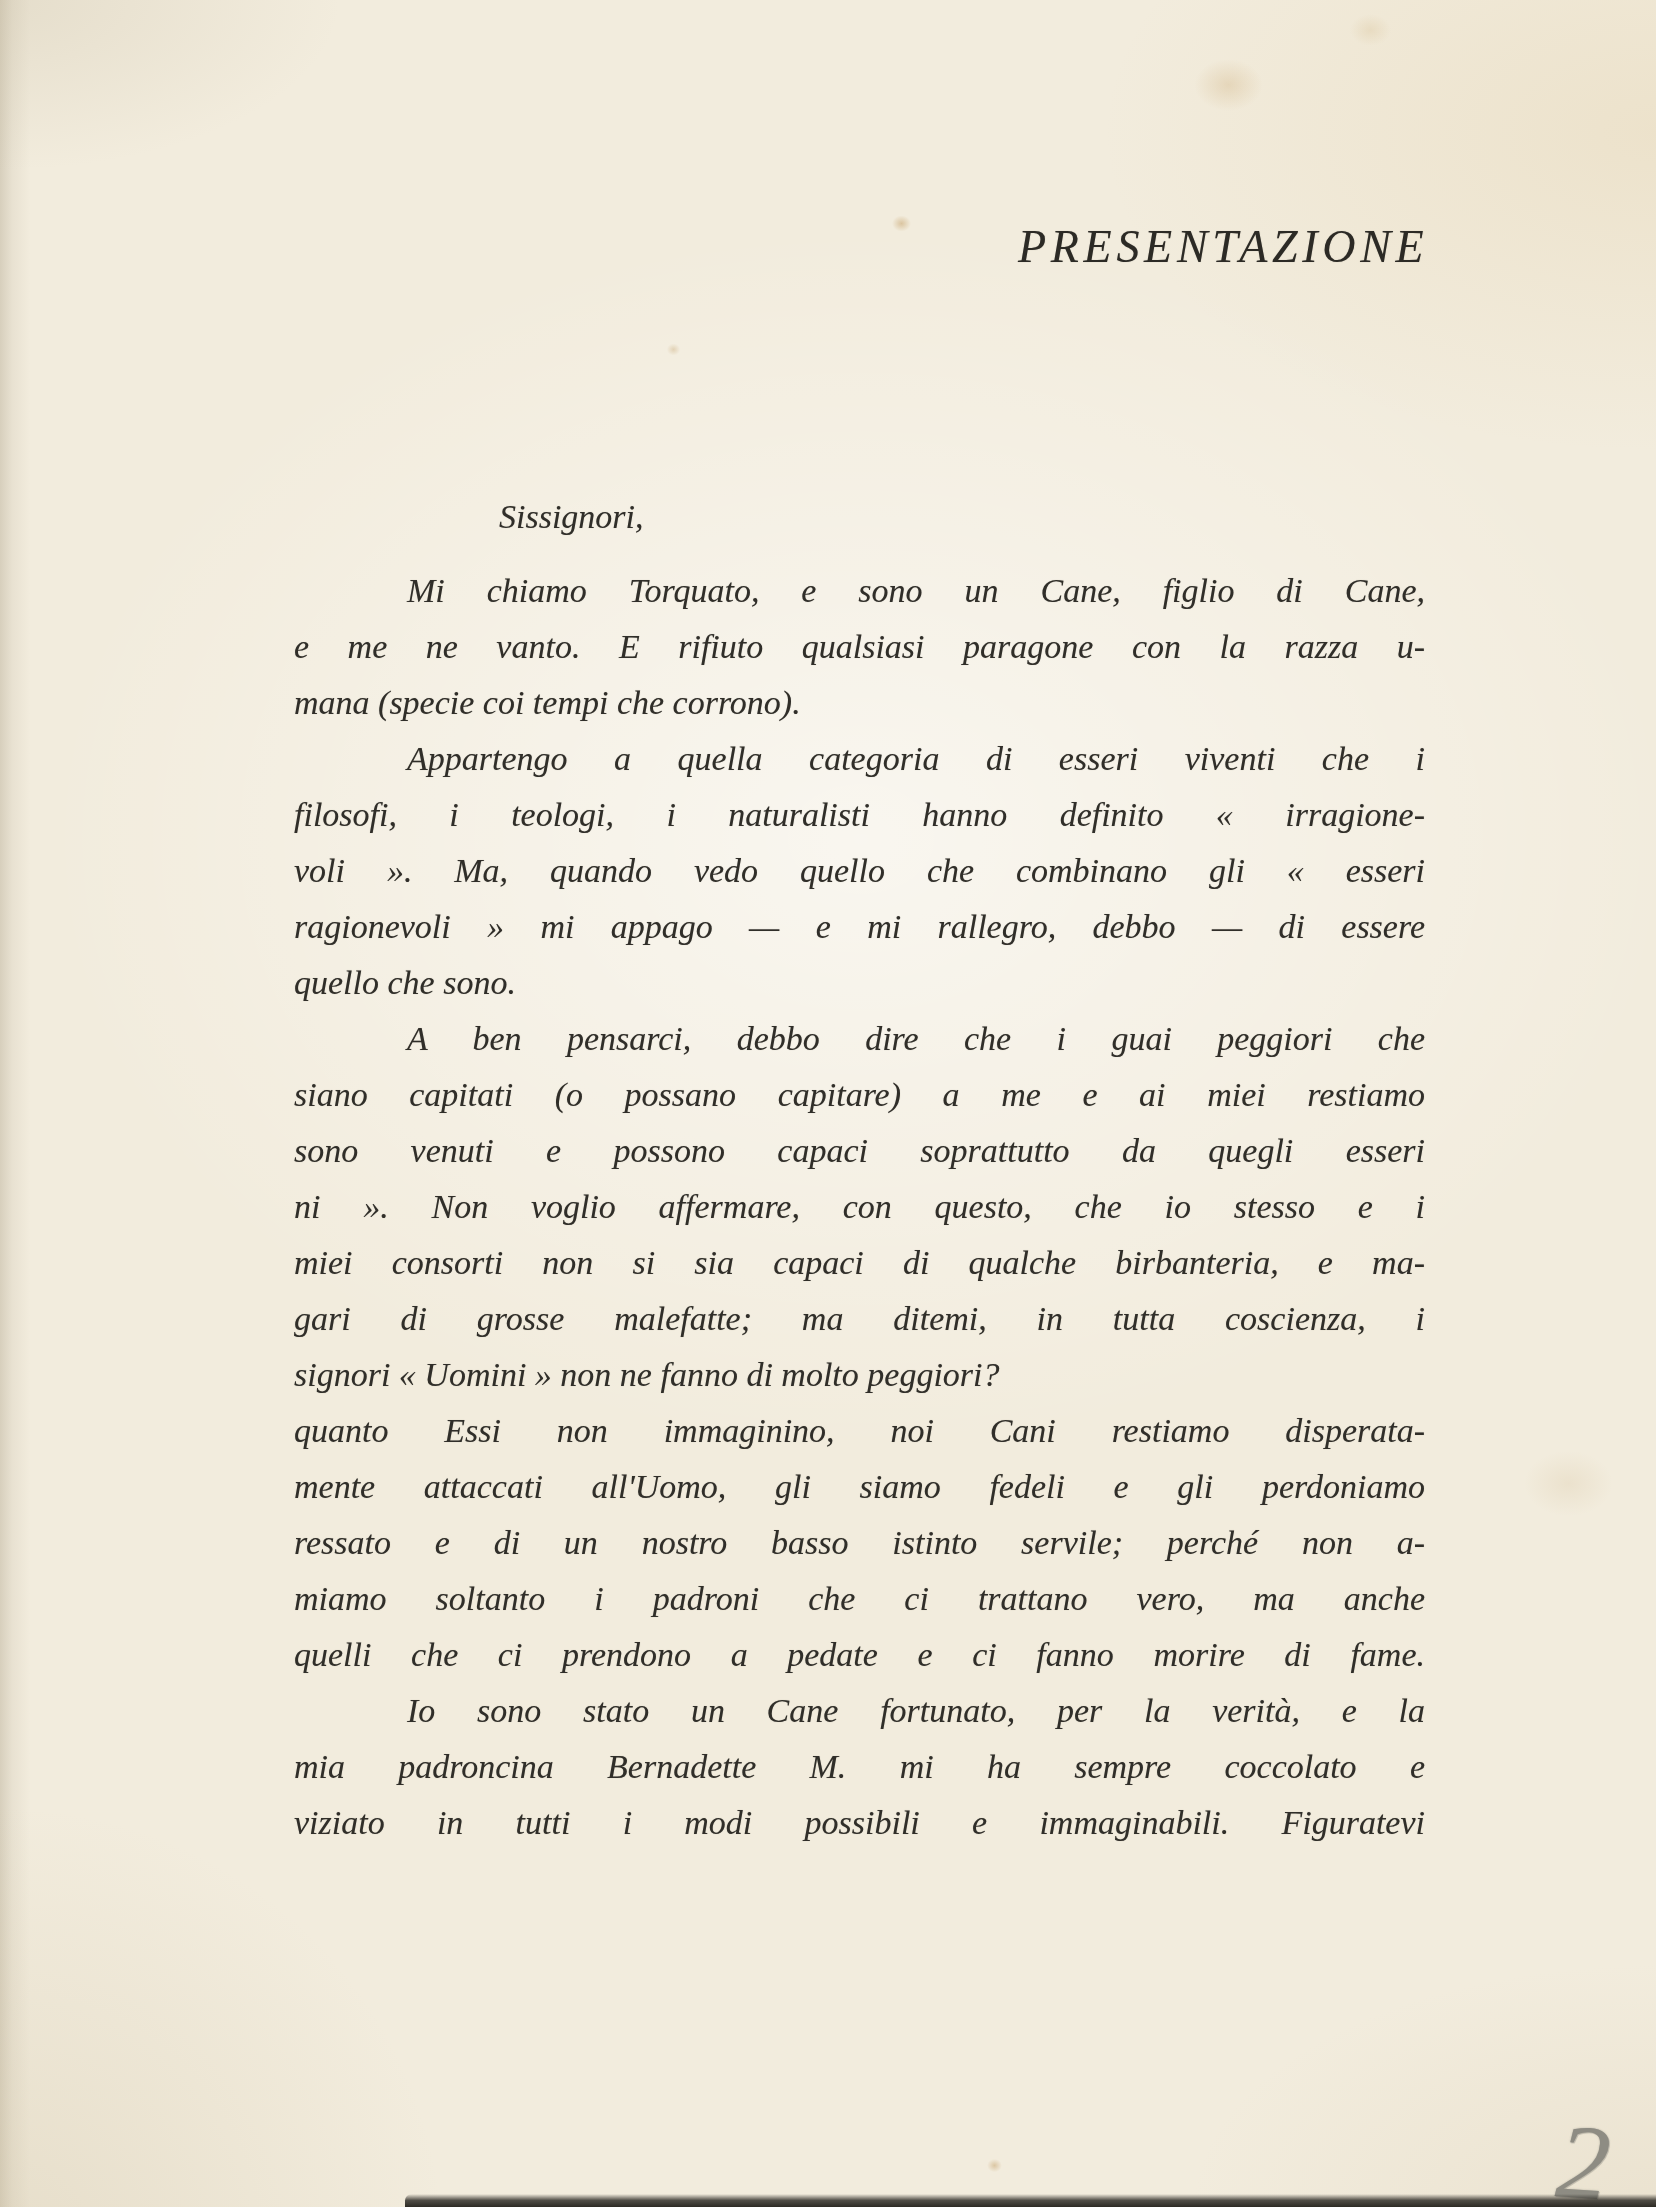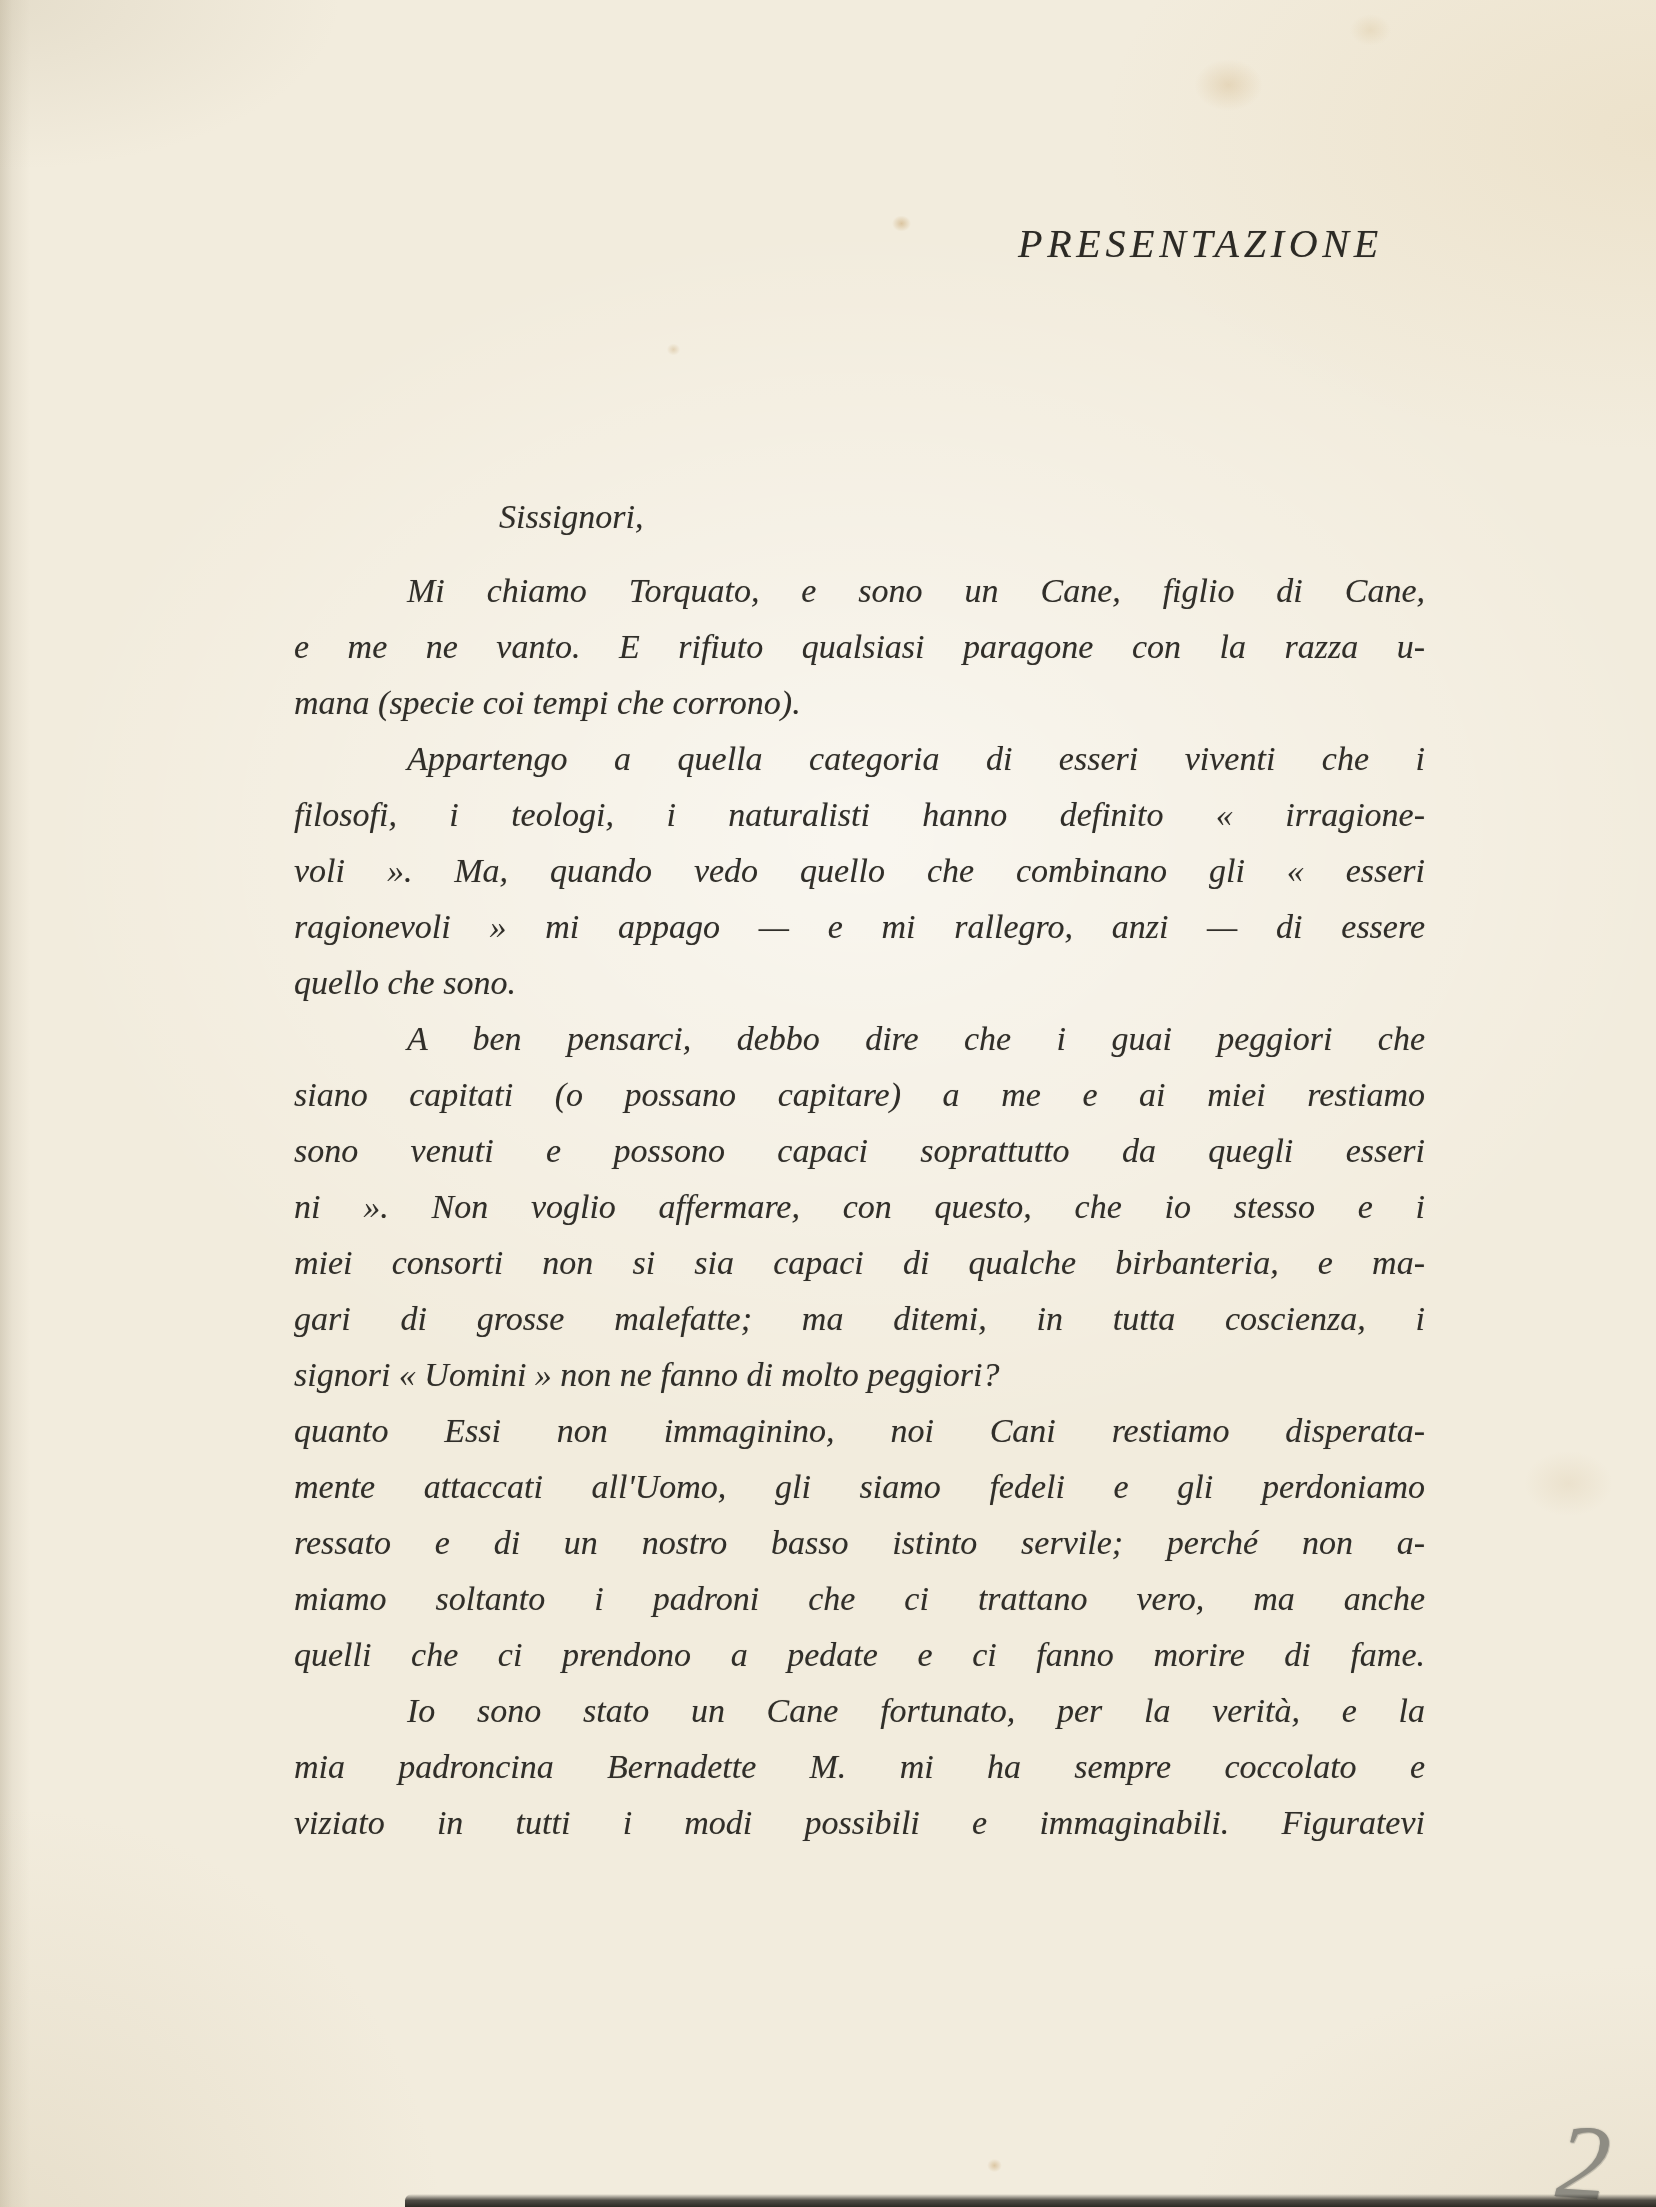--- a/index.html
+++ b/index.html
@@ -18,21 +18,21 @@
   .stain{position:absolute;border-radius:50%;pointer-events:none;}
   .s1{left:1181px;top:49px;width:95px;height:72px;background:radial-gradient(closest-side,rgba(196,158,98,0.26),transparent 72%);}
   .s2{left:888px;top:212px;width:26.5px;height:23px;background:radial-gradient(closest-side,rgba(186,142,76,0.42),transparent 70%);}
   .s3{left:664px;top:341px;width:19px;height:17px;background:radial-gradient(closest-side,rgba(190,152,92,0.32),transparent 70%);}
   .s4{left:1507px;top:1438px;width:123px;height:91px;background:radial-gradient(closest-side,rgba(198,170,120,0.16),transparent 72%);}
   .s5{left:984px;top:2156px;width:21px;height:19px;background:radial-gradient(closest-side,rgba(182,138,70,0.38),transparent 70%);}
   .s6{left:1342px;top:7.6px;width:57px;height:44px;background:radial-gradient(closest-side,rgba(200,168,110,0.20),transparent 72%);}
 
   .title{
     position:absolute;left:1018px;top:220px;margin:0;
-    font-size:40px;font-weight:400;font-style:italic;letter-spacing:4.7px;
+    font-size:46px;font-weight:400;font-style:italic;letter-spacing:4.7px;
     color:#2c2a25;white-space:nowrap;
     text-shadow:0 0 0.9px rgba(44,42,37,0.35);
   }
   .body-text{
     position:absolute;left:294px;top:489px;width:1131px;
     font-size:34px;font-style:italic;color:#302e29;
     text-shadow:0 0 0.9px rgba(48,46,41,0.30);
   }
   .bline{height:56px;line-height:56px;}
   .bline.j{text-align:justify;text-align-last:justify;}
@@ -68,21 +68,21 @@
 
   <div class="body-text">
     <div class="bline salutation">Sissignori,</div>
     <div class="pgap"></div>
     <div class="bline j ip">Mi chiamo Torquato, e sono un Cane, figlio di Cane,</div>
     <div class="bline j">e me ne vanto. E rifiuto qualsiasi paragone con la razza u-</div>
     <div class="bline">mana (specie coi tempi che corrono).</div>
     <div class="bline j ip">Appartengo a quella categoria di esseri viventi che i</div>
     <div class="bline j">filosofi, i teologi, i naturalisti hanno definito « irragione-</div>
     <div class="bline j">voli ». Ma, quando vedo quello che combinano gli « esseri</div>
-    <div class="bline j">ragionevoli » mi appago — e mi rallegro, anzi — di essere</div>
+    <div class="bline j">ragionevoli » mi appago — e mi rallegro, debbo — di essere</div>
     <div class="bline">quello che sono.</div>
     <div class="bline j ip">A ben pensarci, debbo dire che i guai peggiori che</div>
     <div class="bline j">siano capitati (o possano capitare) a me e ai miei restiamo</div>
     <div class="bline j">sono venuti e possono capaci soprattutto da quegli esseri</div>
     <div class="bline j">ni ». Non voglio affermare, con questo, che io stesso e i</div>
     <div class="bline j">miei consorti non si sia capaci di qualche birbanteria, e ma-</div>
     <div class="bline j">gari di grosse malefatte; ma ditemi, in tutta coscienza, i</div>
     <div class="bline">signori « Uomini » non ne fanno di molto peggiori?</div>
     <div class="bline j">quanto Essi non immaginino, noi Cani restiamo disperata-</div>
     <div class="bline j">mente attaccati all'Uomo, gli siamo fedeli e gli perdoniamo</div>

